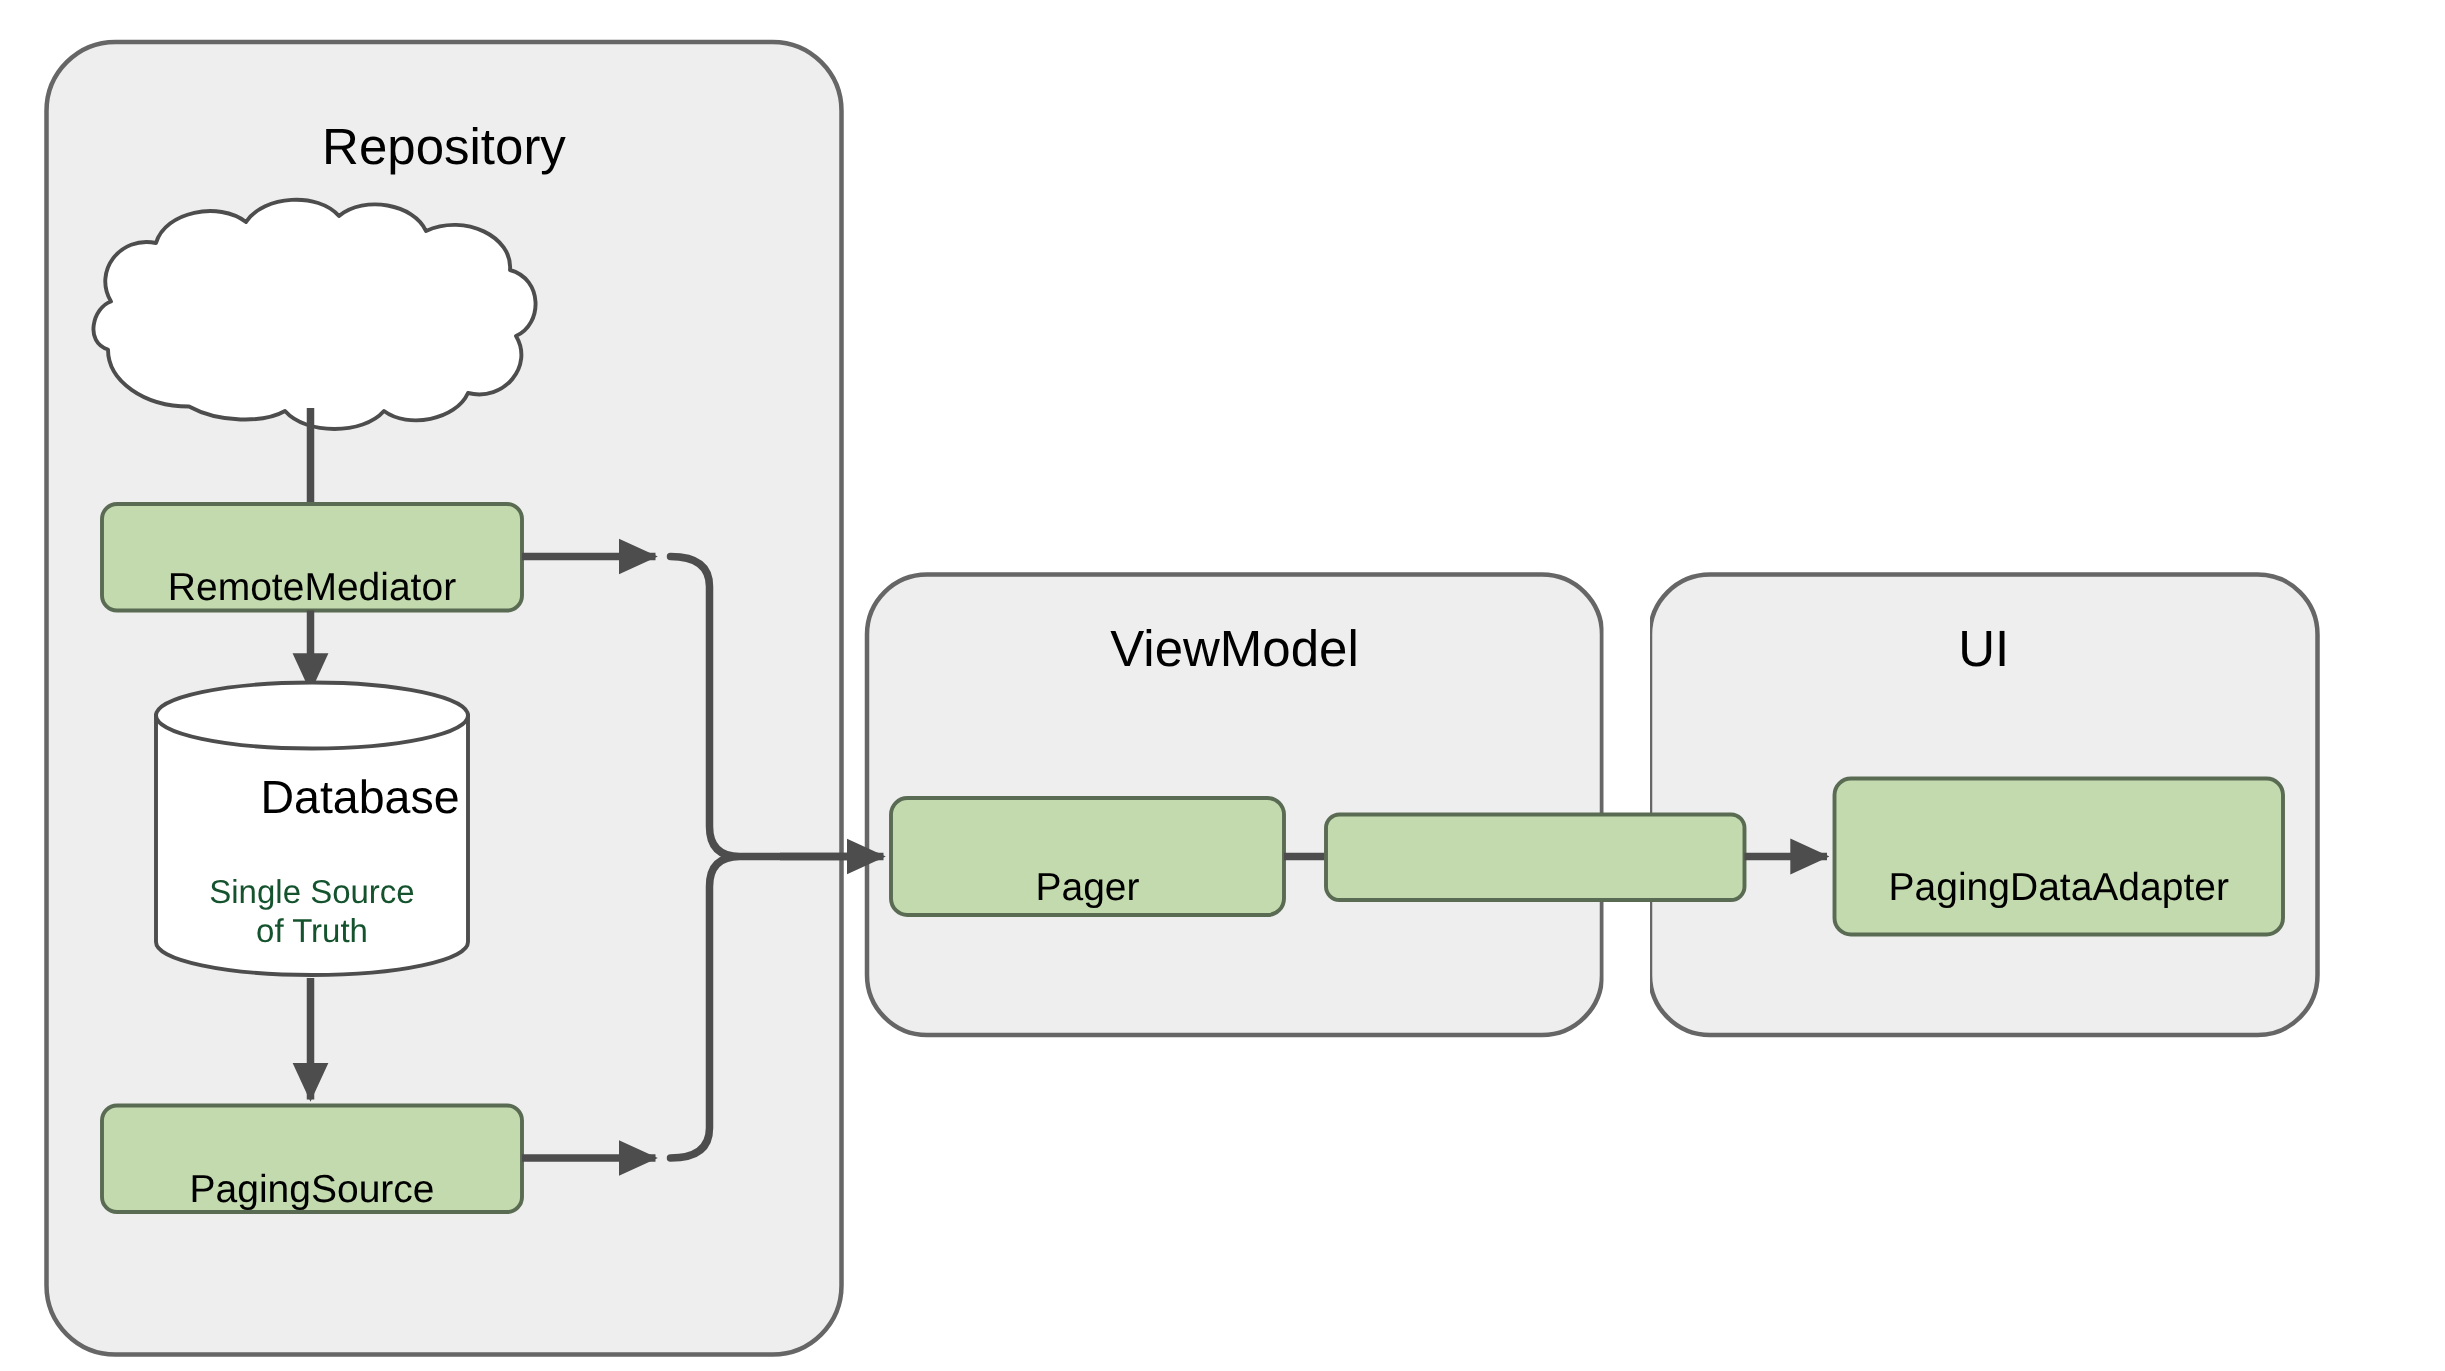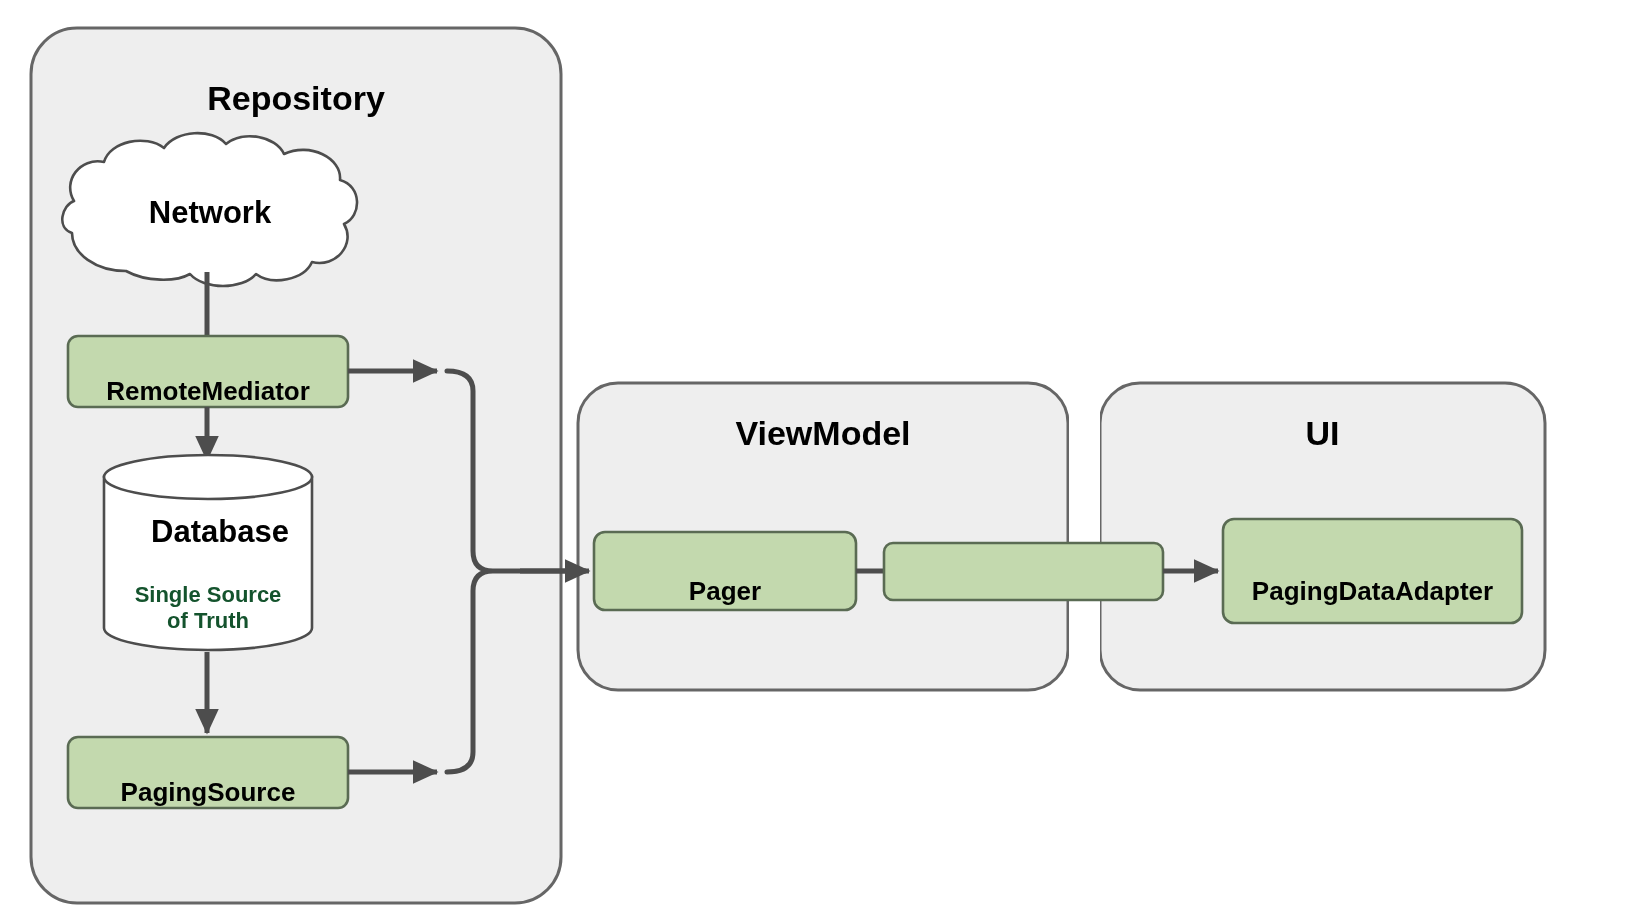--- a/index.html
+++ b/index.html
@@ -1,17 +1,17 @@
 <!DOCTYPE html>
 <html><head>
 <meta charset="utf-8">
 <style>
   html,body{margin:0;padding:0;background:#ffffff;}
   #stage{position:relative;width:1630px;height:914px;background:#ffffff;
-         font-family:"Liberation Sans",sans-serif;overflow:hidden;font-weight:bold;}
+         font-family:"Liberation Sans",sans-serif;overflow:hidden;}
   #stage svg{position:absolute;left:0;top:0;width:1630px;height:914px;}
   .lbl{position:absolute;display:flex;align-items:center;justify-content:center;
        text-align:center;white-space:pre-line;pointer-events:none;}
   .group-title{font-size:34px;color:#000000;}
   .node-label{font-size:26px;color:#000000;margin-top:20px;}
   .cloud-label{font-size:31px;color:#000000;}
   .db-title{font-size:31px;color:#000000;}
   .db-sub{font-size:22px;color:#14532d;line-height:1.18;}
   .flow-label{font-size:25px;color:#000000;}
 </style>
@@ -79,25 +79,24 @@
 
     <path d="M 1163 571 L 1218 571" fill="none" stroke="#4d4d4d" stroke-width="5" marker-end="url(#ah)"></path>
 
     <rect x="1223" y="519" width="299" height="104" rx="11" ry="11" fill="#c3d9ae" stroke="#5a6b53" stroke-width="2.6"></rect>
   </svg>
 
   <div class="lbl group-title" style="left:31px;top:75px;width:530px;height:46px;">Repository</div>
   <div class="lbl group-title" style="left:1100px;top:410px;width:445px;height:46px;">UI</div>
   <div class="lbl group-title" style="left:578px;top:410px;width:490px;height:46px;">ViewModel</div>
 
-  <div class="lbl cloud-label" style="left:65px;top:192px;width:290px;height:42px;">Network</div>
 
   <div class="lbl node-label" style="left:68px;top:336px;width:280px;height:71px;">RemoteMediator</div>
 
-  <div class="lbl db-title" style="left:104px;top:511px;width:232px;height:42px;">Database</div>
+  <div class="lbl db-title" style="left:104px;top:511px;width:232px;height:42px;padding-left:20px;">Database</div>
   <div class="lbl db-sub" style="left:104px;top:578px;width:208px;height:60px;">Single Source
 of Truth</div>
 
   <div class="lbl node-label" style="left:68px;top:737px;width:280px;height:71px;">PagingSource</div>
 
   <div class="lbl node-label" style="left:594px;top:532px;width:262px;height:78px;">Pager</div>
 
 
   <div class="lbl node-label" style="left:1223px;top:519px;width:299px;height:104px;">PagingDataAdapter</div>
 

